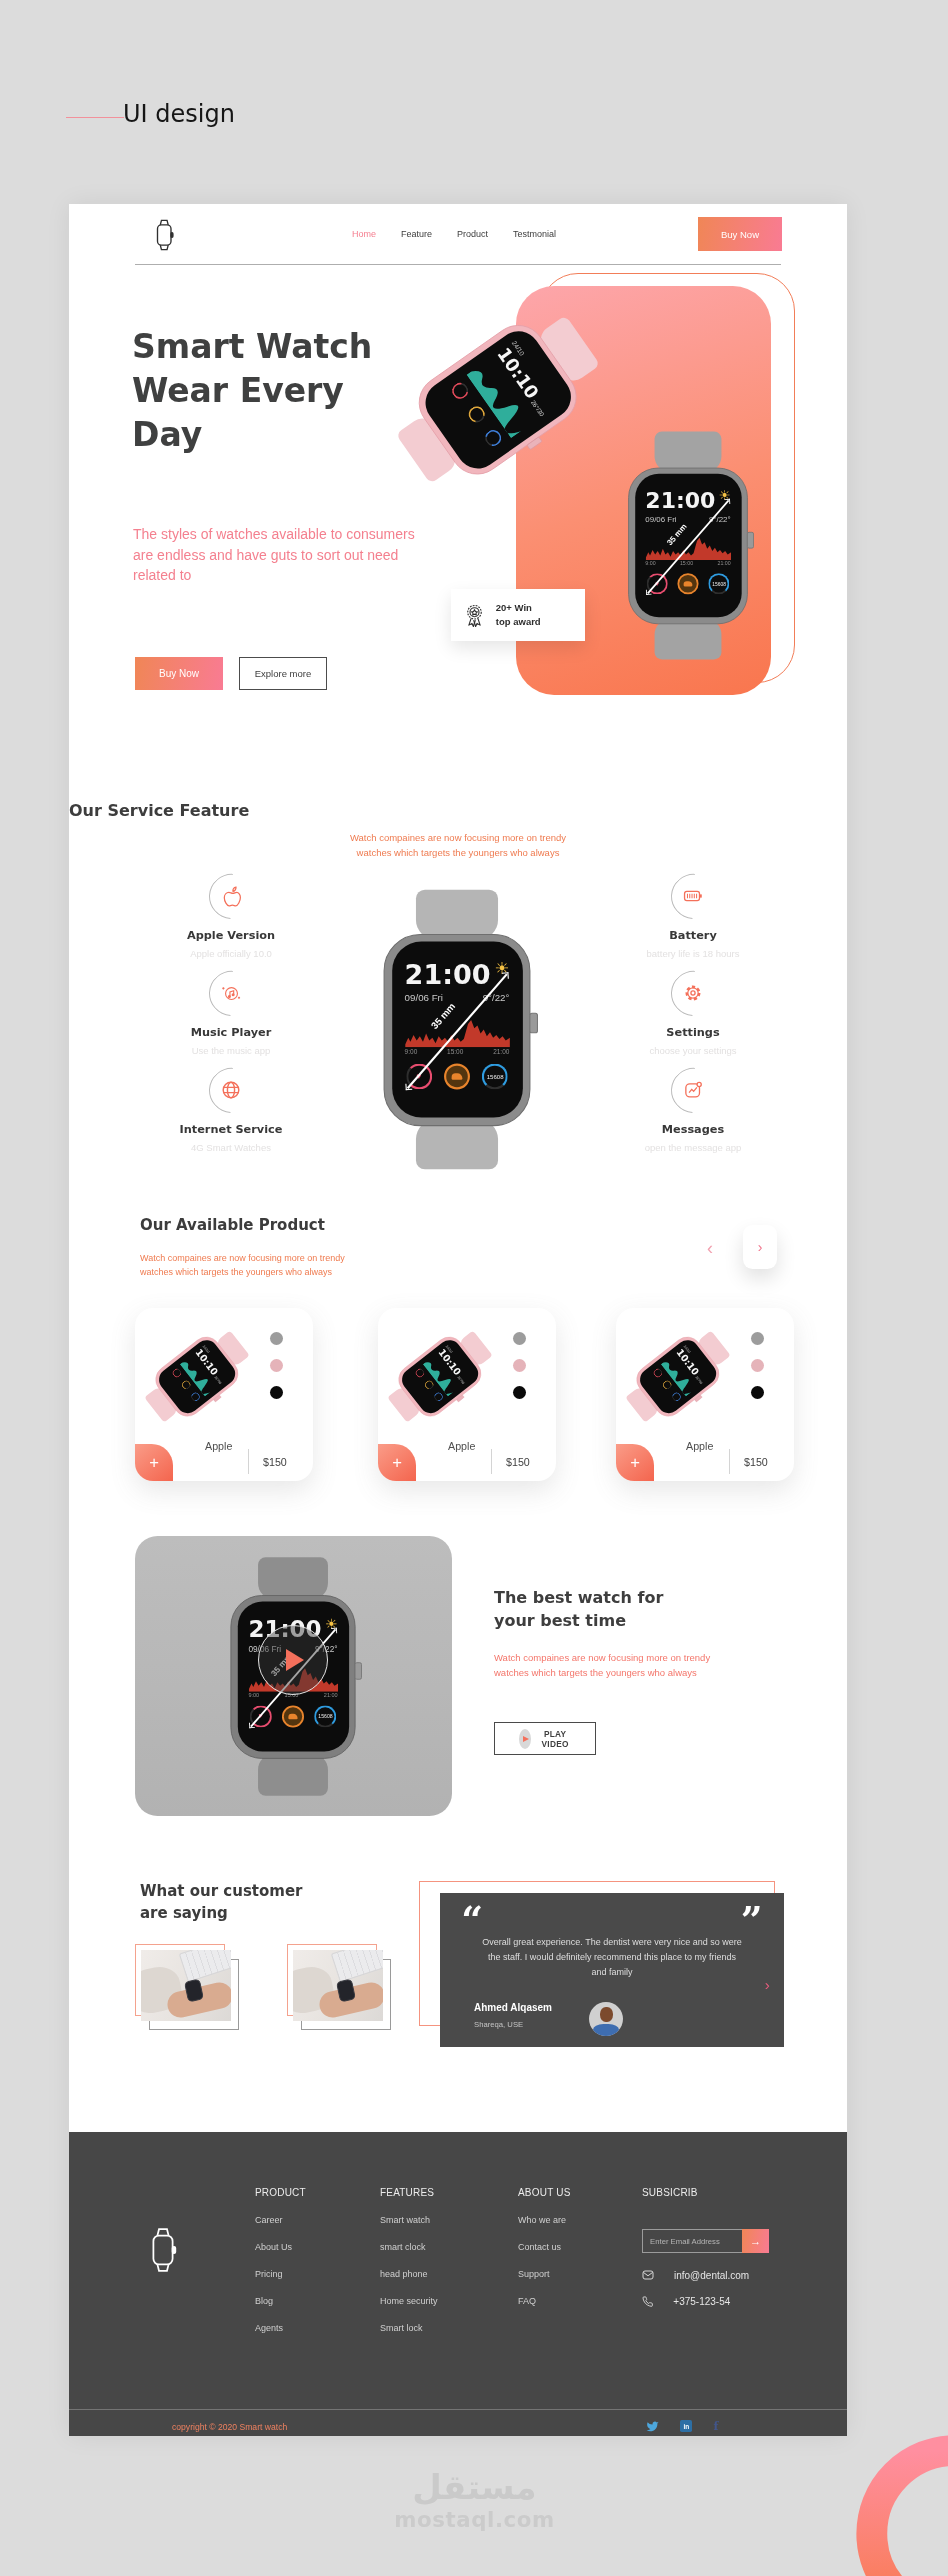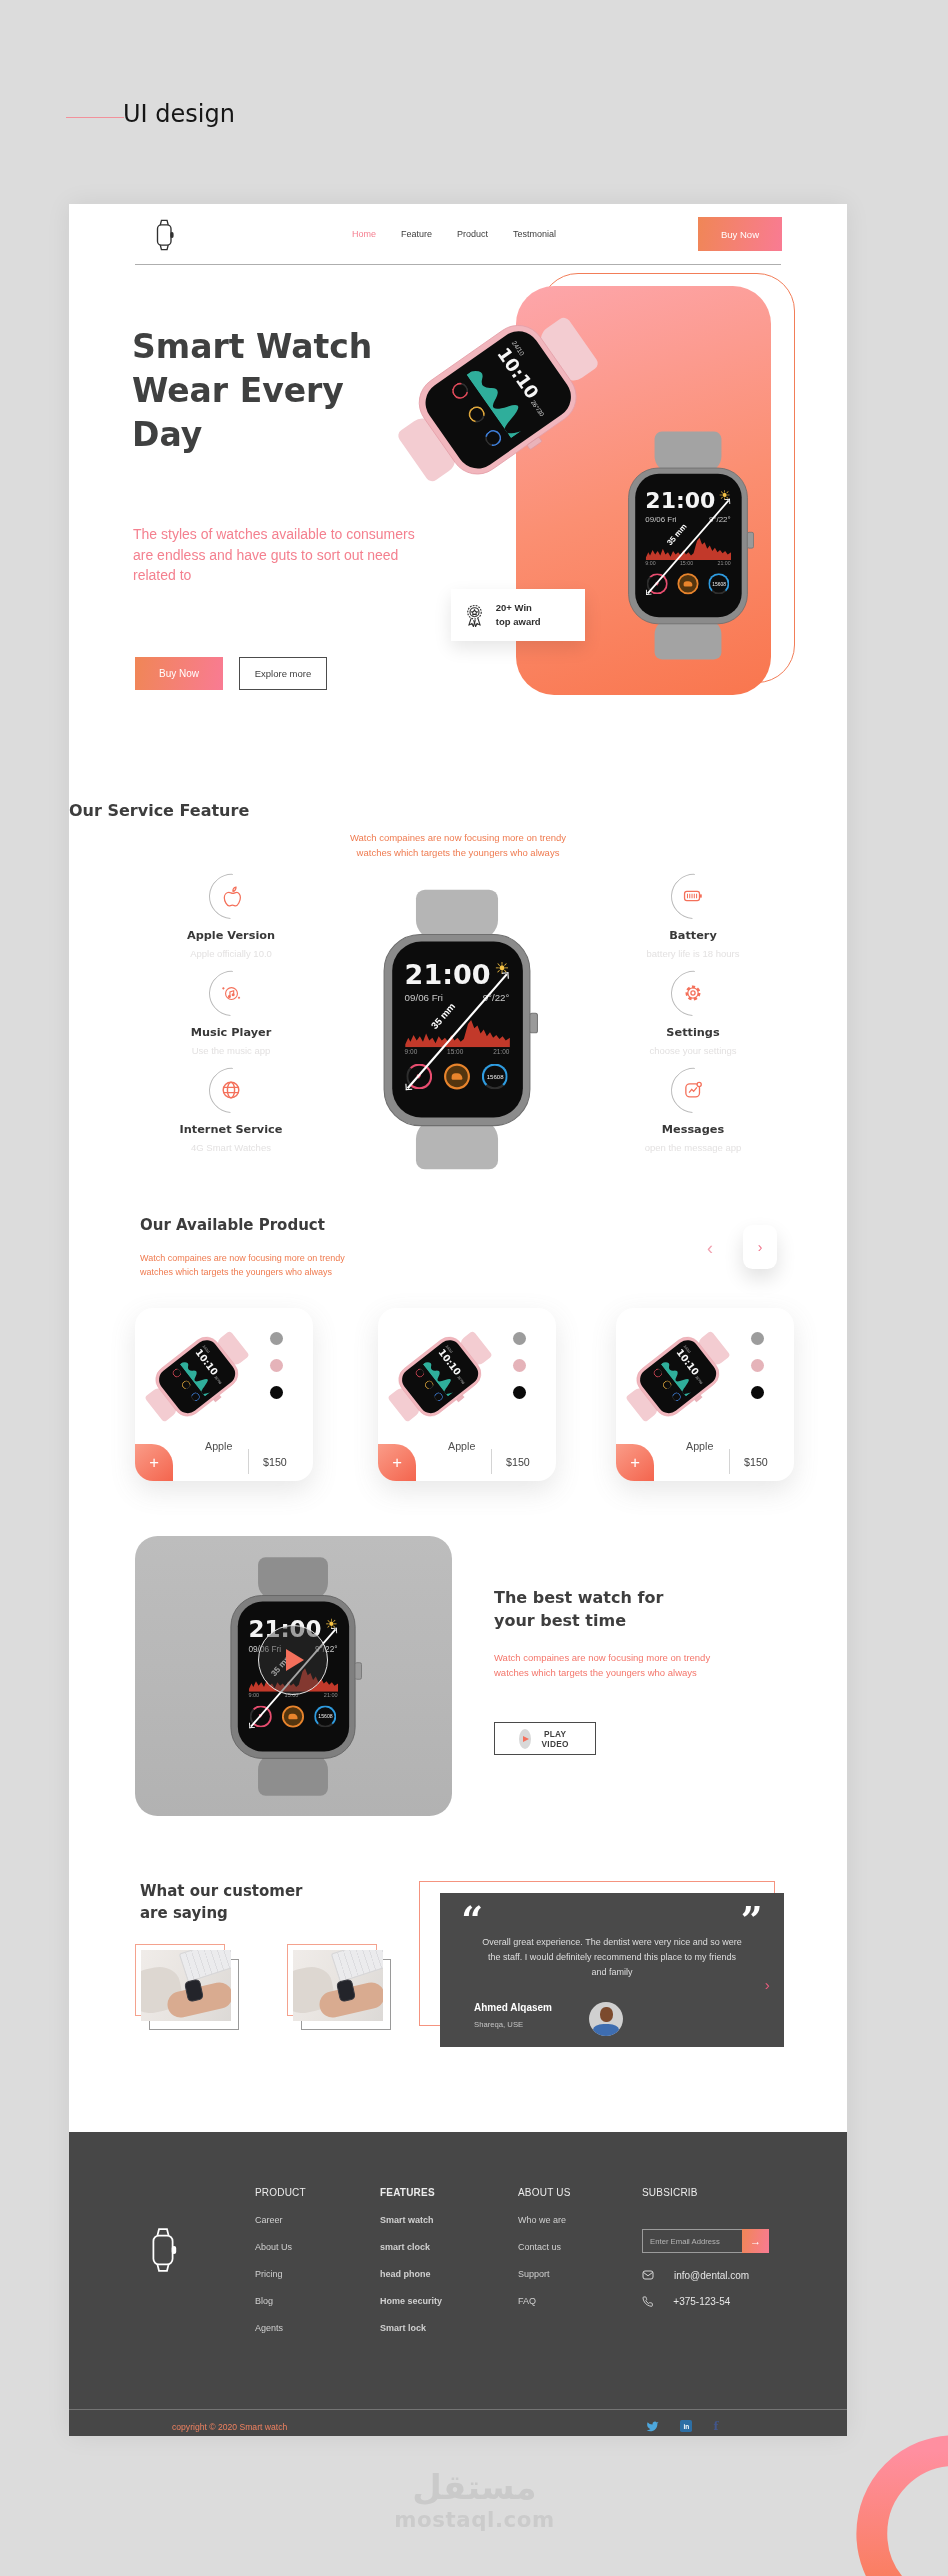--- a/index.html
+++ b/index.html
@@ -193,21 +193,21 @@
   .avatar::before { content:""; position:absolute; left:10.7px; top:4.2px; width:13px; height:15.4px;
                 background:#7c4a2d; border-radius:45%; }
   .avatar::after { content:""; position:absolute; left:4.2px; bottom:-1.8px; width:26px; height:14.2px;
                 background:#3e6db0; border-radius:40% 40% 0 0; }
   .test-next { position:absolute; right:14.2px; top:83px; font-size:15.4px; color:#e75c7d; cursor:pointer; }
 
   
   .footer { position:absolute; left:0; top:1928px; width:778px; height:304px; background:#474747; }
   .footer-logo { position:absolute; left:78px; top:95px; color:#fff; }
   .fcol { position:absolute; top:55px; }
-  .fcol--0 { left:186px; } .fcol--1 { left:311px;font-weight:bold; } .fcol--2 { left:449px; } .fcol--3 { left:573px; }
+  .fcol--0 { left:186px; } .fcol--1 { left:311px; } .fcol--2 { left:449px; } .fcol--3 { left:573px; }
   .fcol-title { font-size:10px; color:#ececec; letter-spacing:0.2px; }
   .fcol ul { list-style:none; margin-top:8.3px; }
   .fcol li { margin-top:17px; font-size:9px; color:#d0d0d0; cursor:pointer; }
   .sub-row { position:absolute; left:573px; top:2025px; display:flex; }
   .sub-input { width:100px; height:24px; background:transparent; border:0.9px solid #9b9b9b; border-right:none;
                color:#ddd; font-size:7.7px; padding:0 7.1px; outline:none; font-family:"Liberation Sans",sans-serif; }
   .sub-input::placeholder { color:#b5b5b5; }
   .sub-btn { width:27px; height:24px; font-size:11.3px; }
   .contact-row { position:absolute; left:573px; display:flex; align-items:center; gap:20px; font-size:10px;
                color:#e6e6e6; cursor:pointer; }

